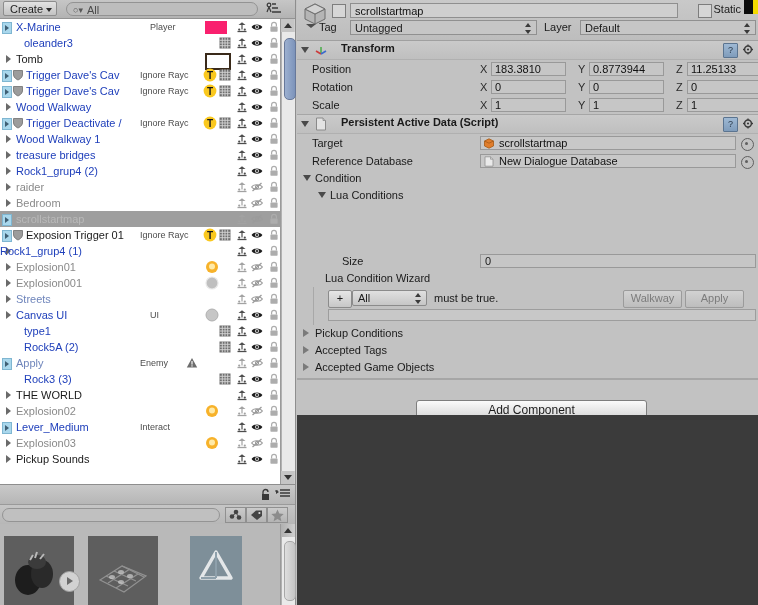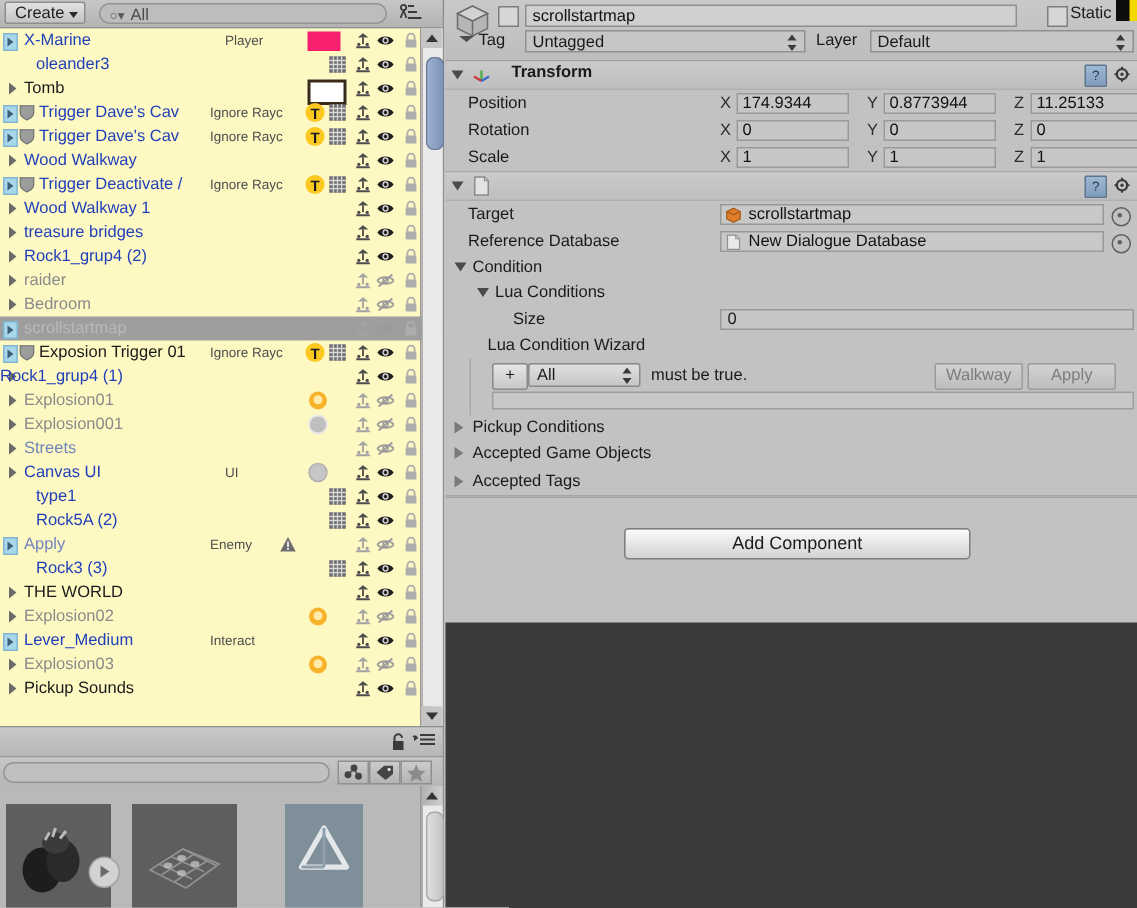--- a/index.html
+++ b/index.html
@@ -48,21 +48,21 @@
   .h-search .stxt{
     position:absolute;left:20px;top:1px;font-size:11px;color:#4a4a4a;line-height:12px;
   }
   .h-sortbtn{
     position:absolute;right:4px;top:1px;width:26px;height:15px;
   }
   .h-sortbtn svg{display:block;}
 
   .h-list{
     position:absolute;left:0;top:19px;right:0;bottom:0;
-    overflow:hidden;background:#fef9c3;
+    overflow:hidden;background:#ffffff;
   }
   .row{
     position:relative;height:16px;line-height:16px;
     white-space:nowrap;
   }
   .row.sel{background:#9e9e9e;}
   .row .tri{
     position:absolute;left:6px;top:4px;width:0;height:0;
     border-top:4px solid transparent;border-bottom:4px solid transparent;
     border-left:5px solid #6a6a6a;
@@ -294,21 +294,21 @@
     border-left:4.5px solid transparent;border-right:4.5px solid transparent;
     border-top:6px solid #4a4a4a;
   }
   .sub-fold .ftc{
     position:absolute;top:4px;width:0;height:0;
     border-top:4.5px solid transparent;border-bottom:4.5px solid transparent;
     border-left:6px solid #7a7a7a;
   }
   .sub-fold .sl{position:absolute;top:0;font-size:11px;line-height:17px;}
 
-  .size-row{position:relative;height:18px;}
+  .size-row{position:relative;height:18px;margin-top:48px;}
   .size-lbl{position:absolute;left:45px;top:0;font-size:11px;line-height:18px;}
   .size-box{
     position:absolute;left:183px;right:2px;top:2px;height:14px;
     background:#c6c6c6;border:1px solid #999;box-sizing:border-box;
     font-size:11px;line-height:12px;padding-left:4px;
   }
 
   .wizard-row{position:relative;height:17px;}
   .wizard-lbl{position:absolute;left:28px;top:0;font-size:11px;line-height:17px;}
 
@@ -1176,21 +1176,21 @@
             <circle cx="6" cy="5.5" r="1.1" fill="#3c3c3c"></circle>
             <path d="M6 0.5 v1.5 M6 9 v1.5 M1 5.5 h1.6 M9.4 5.5 h1.6" stroke="#3c3c3c" stroke-width="1.3"></path>
           </svg>
         </span>
       </div>
       <div id="transform-rows">
           <div class="prop-row">
             <span class="prop-lbl">Position</span>
             <span class="vfield vf-x">
               <span class="ax">X</span>
-              <span class="box">174.9344</span>
+              <span class="box">183.3810</span>
             </span>
             <span class="vfield vf-y">
               <span class="ax">Y</span>
               <span class="box">0.8773944</span>
             </span>
             <span class="vfield vf-z">
               <span class="ax">Z</span>
               <span class="box">11.25133</span>
             </span>
           </div>
@@ -1229,20 +1229,21 @@
 
     <div class="comp">
       <div class="comp-head">
         <span class="foldout"></span>
         <span class="comp-icon">
           <svg width="14" height="14" viewBox="0 0 14 14">
             <path d="M2.5 1 H9 L11.5 3.5 V13 H2.5 Z" fill="#e3e3e3" stroke="#8a8a8a" stroke-width="1"></path>
             <path d="M9 1 V3.5 H11.5" fill="#c9c9c9" stroke="#8a8a8a" stroke-width="0.8"></path>
           </svg>
         </span>
+        <span class="comp-title">Persistent Active Data (Script)</span>
         <span class="help-icon">?</span>
         <span class="gear-icon">
           <svg width="13" height="12" viewBox="0 0 13 12">
             <circle cx="6" cy="5.5" r="3.4" fill="none" stroke="#3c3c3c" stroke-width="1.5"></circle>
             <circle cx="6" cy="5.5" r="1.1" fill="#3c3c3c"></circle>
             <path d="M6 0.5 v1.5 M6 9 v1.5 M1 5.5 h1.6 M9.4 5.5 h1.6" stroke="#3c3c3c" stroke-width="1.3"></path>
           </svg>
         </span>
       </div>
 
@@ -1302,28 +1303,28 @@
         <span class="mustbe">must be true.</span>
         <span class="revert-btn">Walkway</span>
         <span class="apply-btn">Apply</span>
         <span class="wiz-field"></span>
       </div>
 
       <div class="sub-fold">
         <span class="ftc" style="left:6px;"></span>
         <span class="sl" style="left:18px;">Pickup Conditions</span>
       </div>
+      <div class="sub-fold">
+        <span class="ftc" style="left:6px;"></span>
+        <span class="sl" style="left:18px;">Accepted Tags</span>
+      </div>
       <div class="sub-fold" style="height:19px;">
         <span class="ftc" style="left:6px;"></span>
         <span class="sl" style="left:18px;">Accepted Game Objects</span>
       </div>
-      <div class="sub-fold">
-        <span class="ftc" style="left:6px;"></span>
-        <span class="sl" style="left:18px;">Accepted Tags</span>
-      </div>
     </div>
 
     <div class="addcomp-area">
       <div class="addcomp-btn">Add Component</div>
     </div>
 
     <div class="insp-fill"></div>
   </div>
 
 </div>

